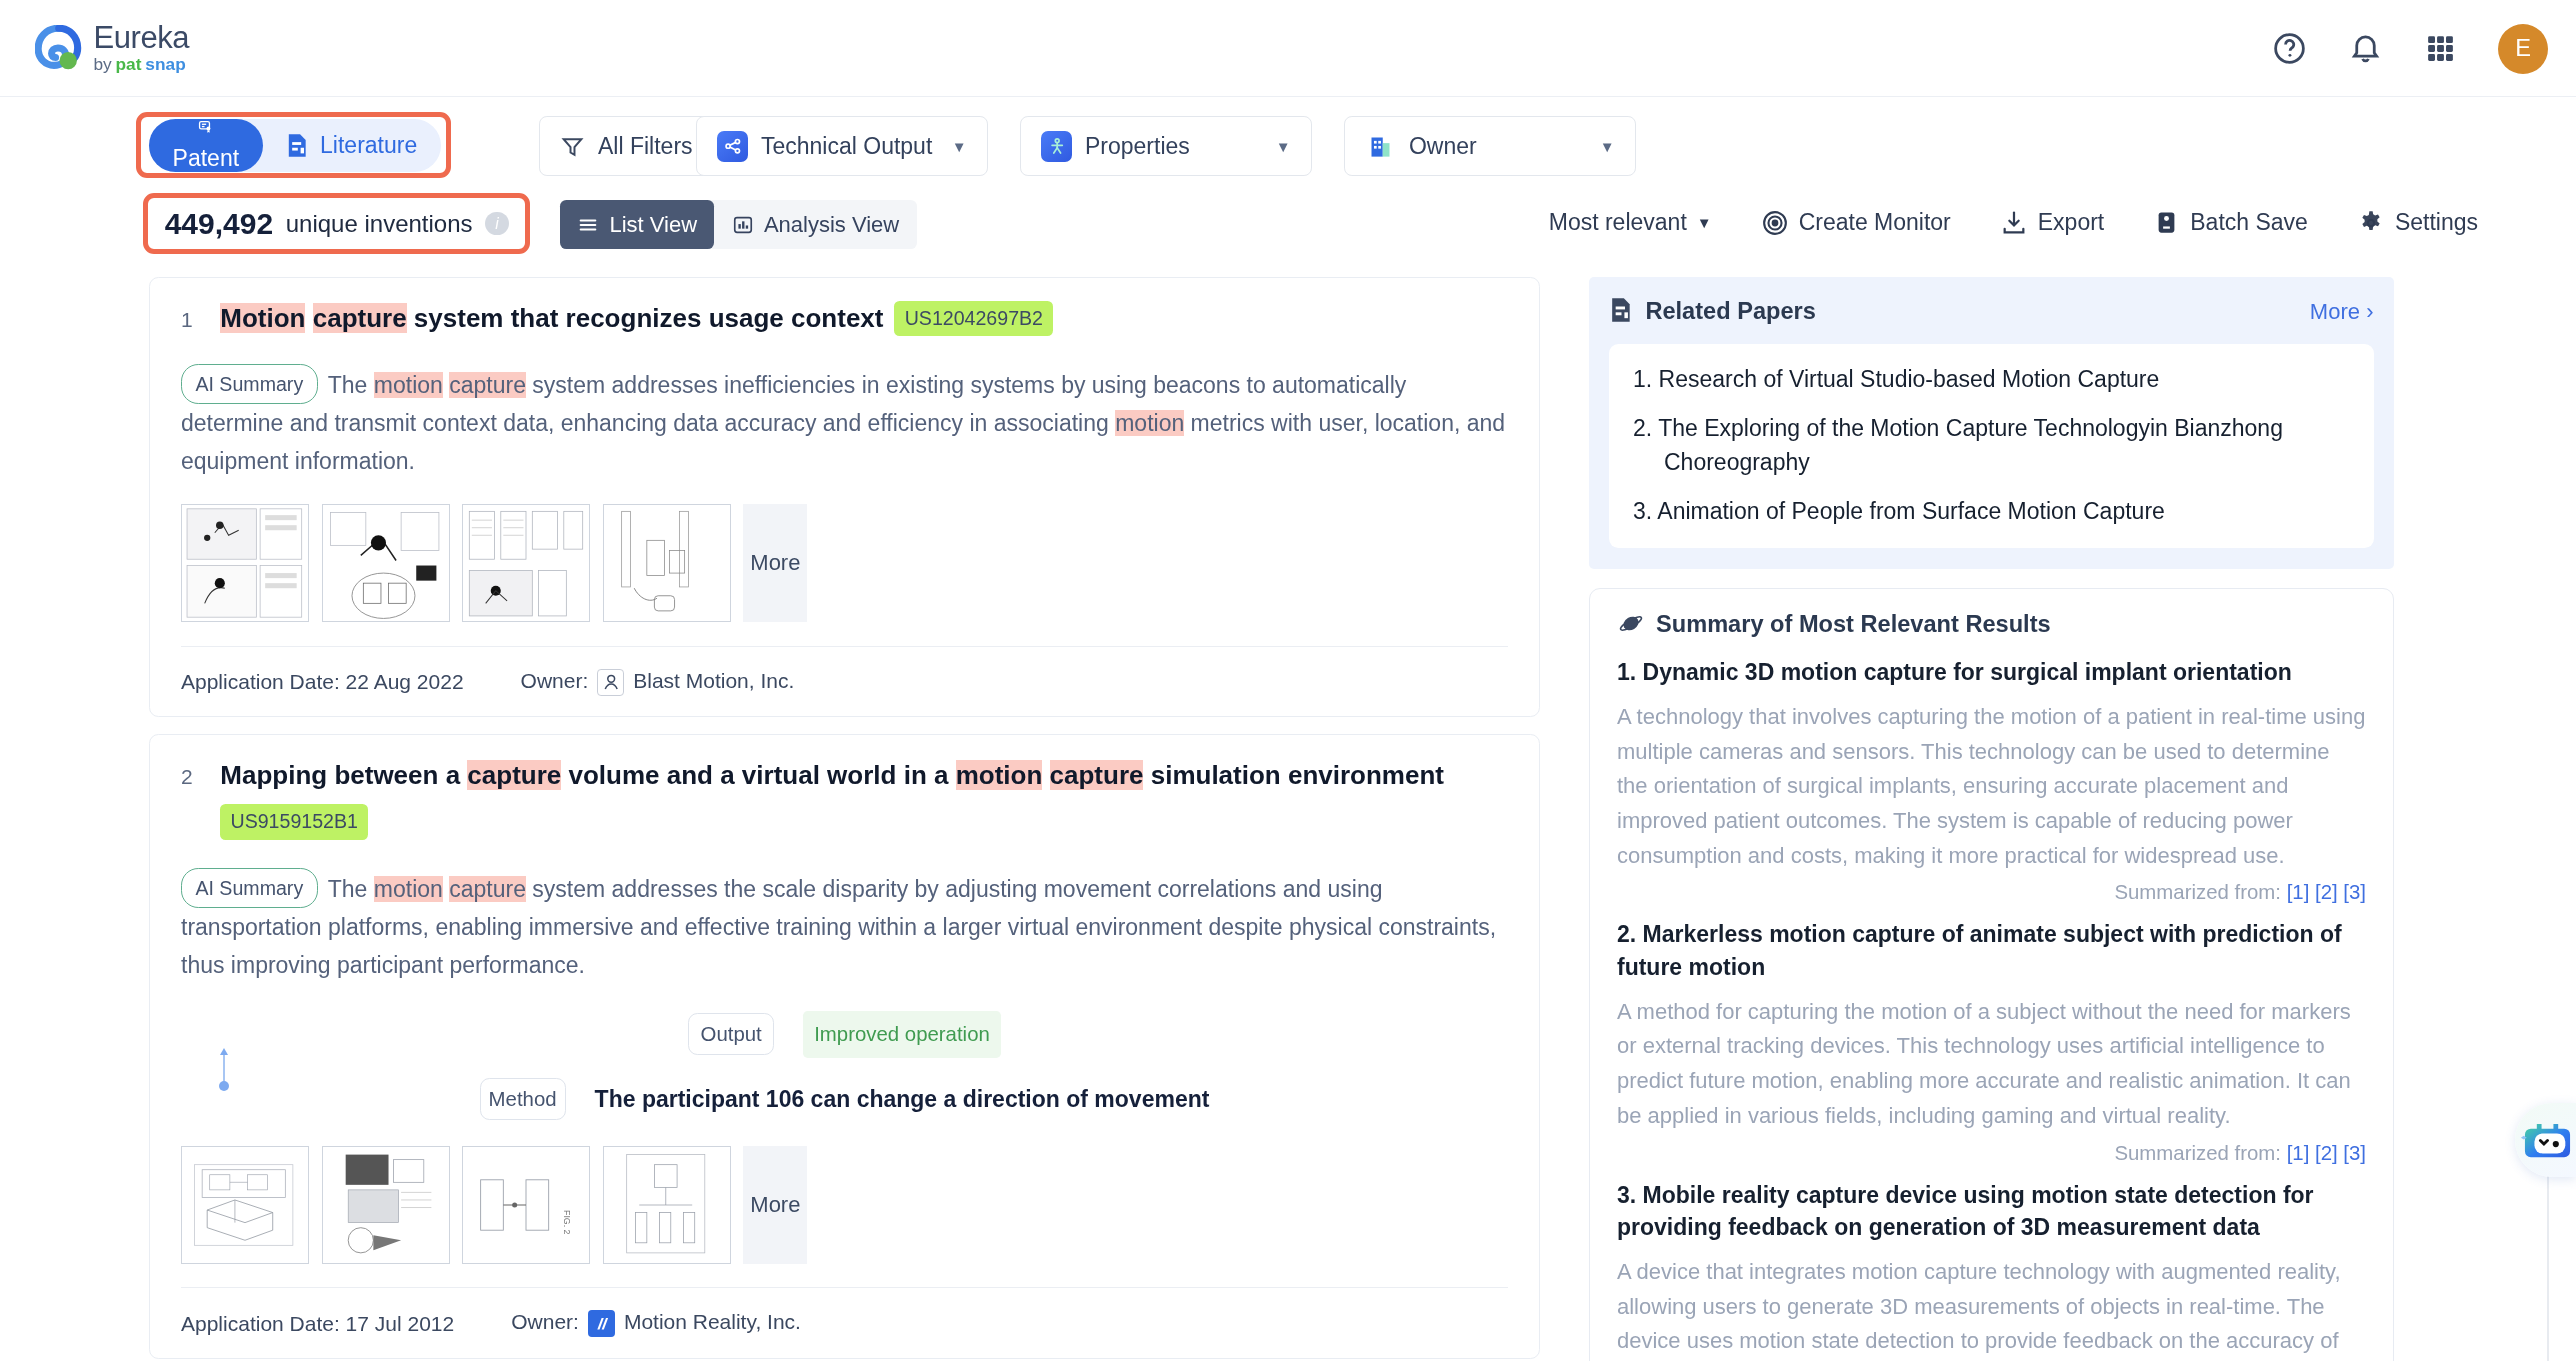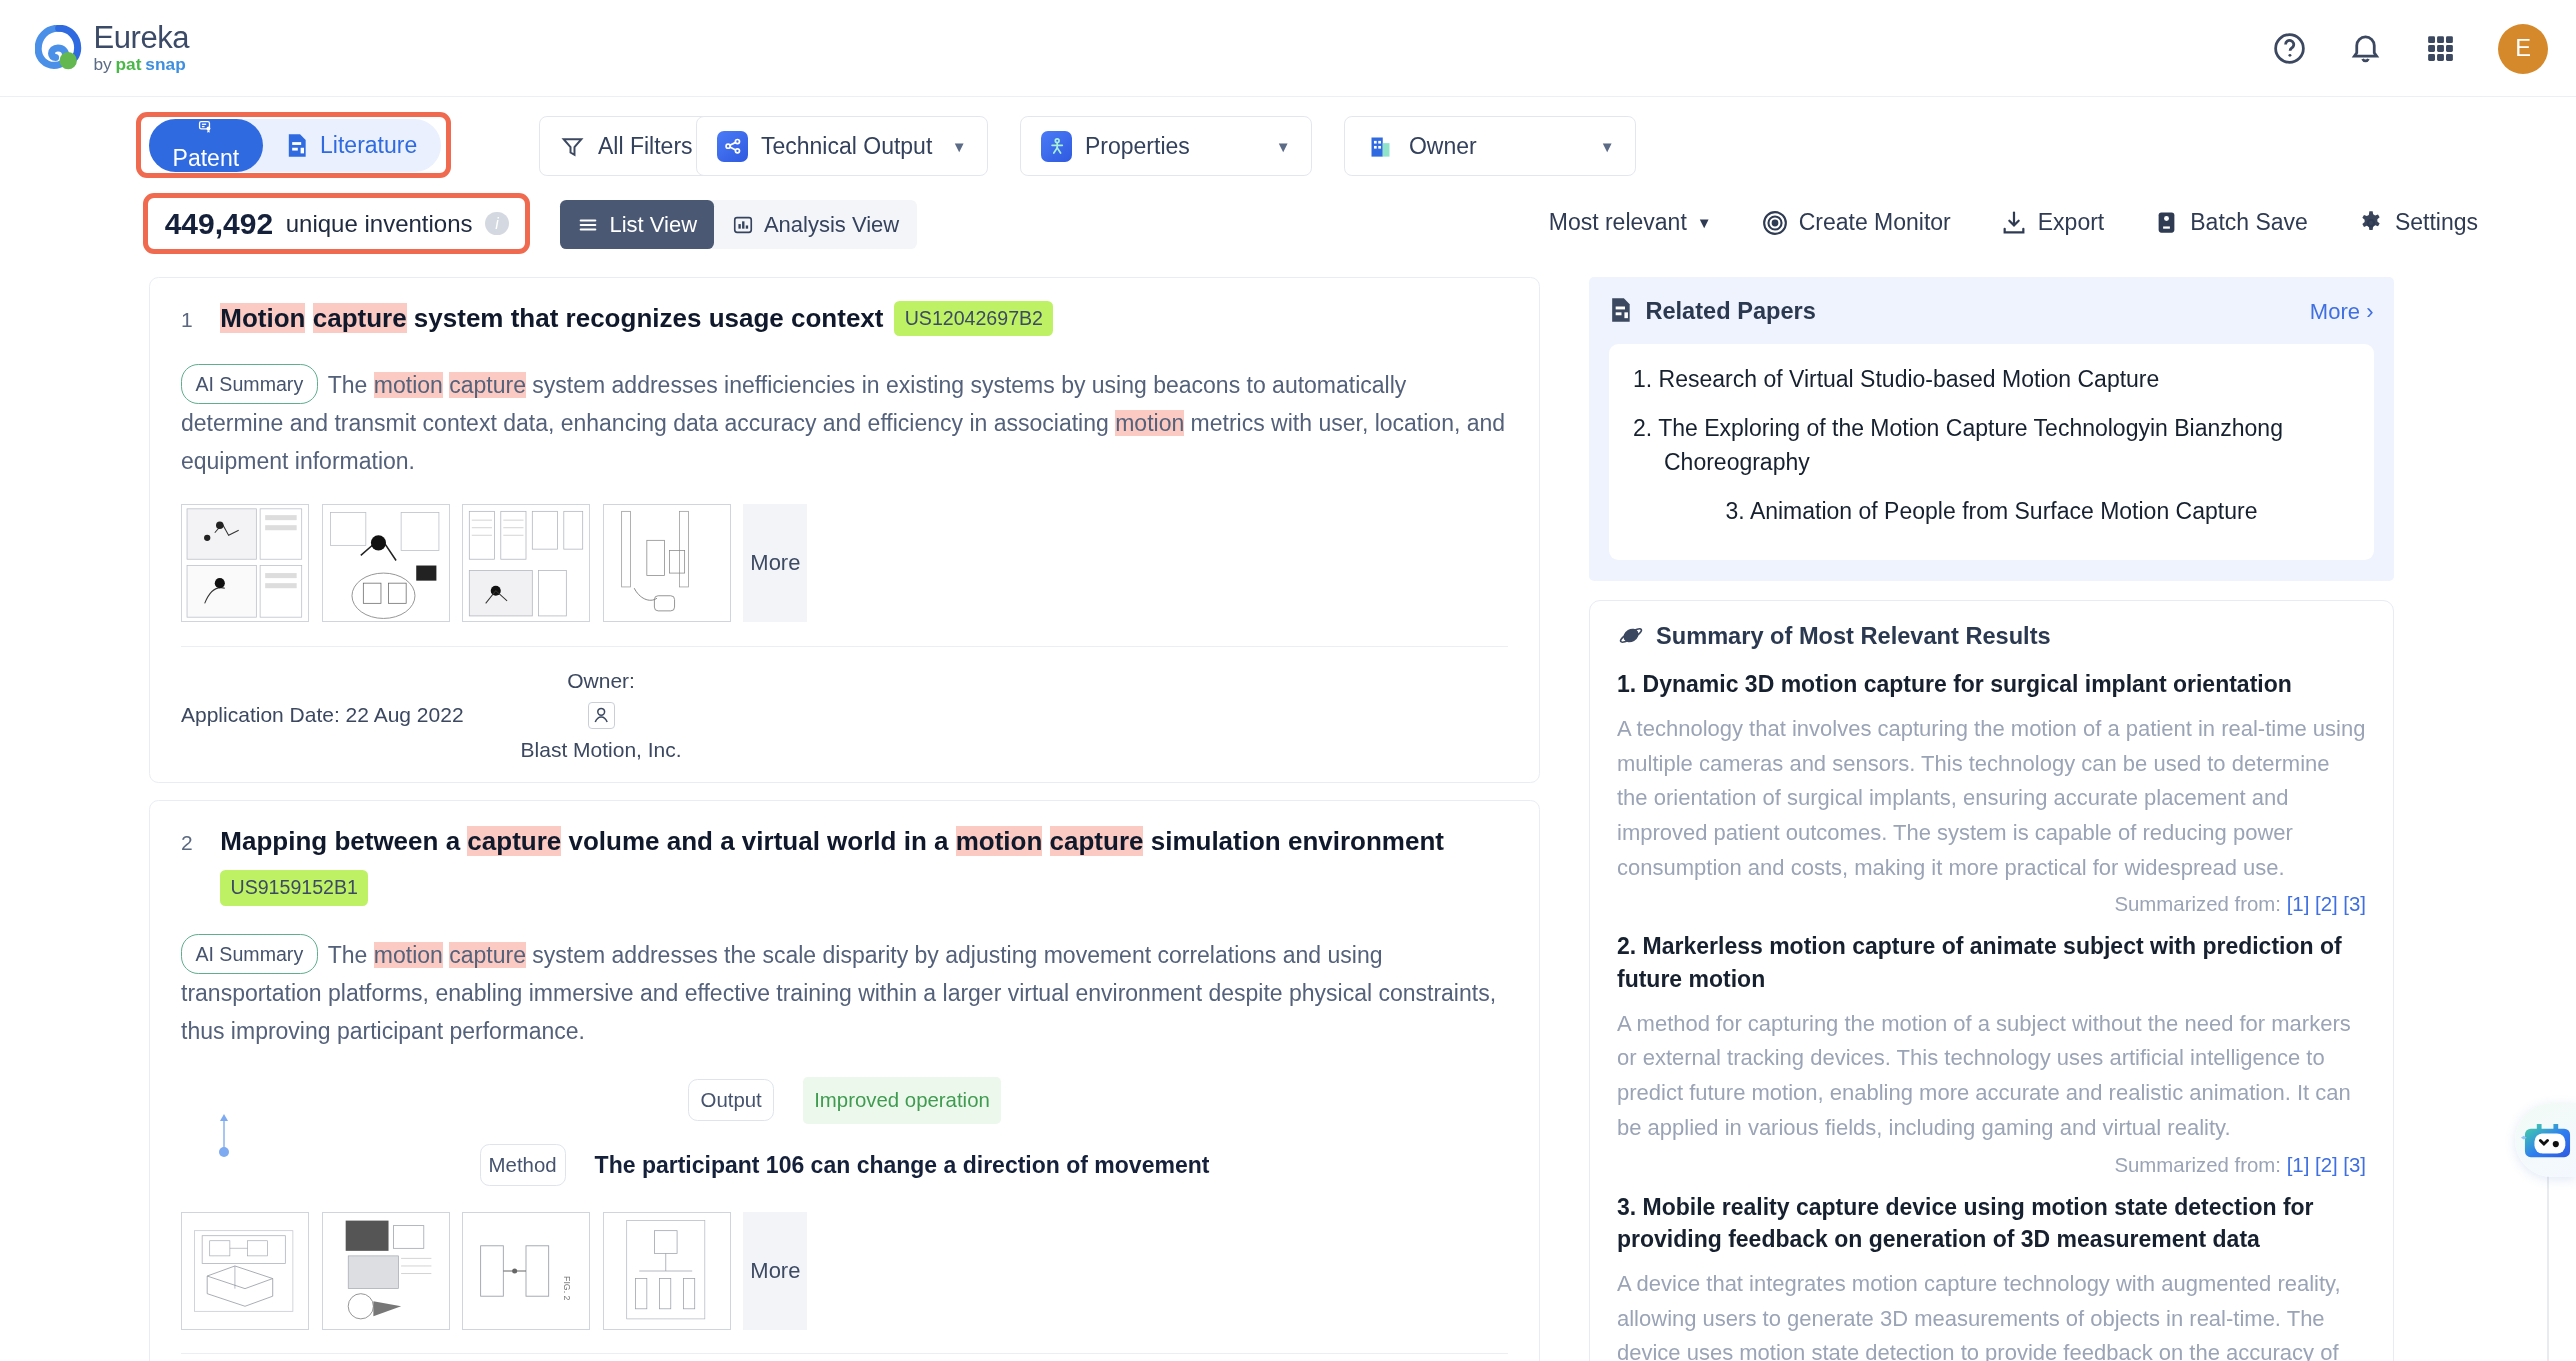--- a/index.html
+++ b/index.html
@@ -142,21 +142,21 @@
   .thumb-more {
     width: 64px; height: 118px; background: #f2f4f8; display: flex;
     align-items: center; justify-content: center; font-size: 22px;
     color: #3c4a63; cursor: pointer;
   }
 
   .res-foot {
     margin-top: 23.6px; border-top: 0.8px solid #ebeef3; padding: 22px 0 20.4px 0;
     display: flex; align-items: center; gap: 57px; font-size: 21px; color: #3b4860;
   }
-  .res-foot .owner { display: flex; align-items: center; gap: 9px; flex-direction: column; }
+  .res-foot .owner { display: flex; align-items: flex-start; gap: 9px; }
   .owner-logo {
     width: 27px; height: 27px; border-radius: 3.9px; display: flex;
     align-items: center; justify-content: center; font-size: 10.2px; flex: none;
   }
 
   .io-block { margin-top: 27px; position: relative; }
   .io-row { display: flex; align-items: center; gap: 29px; height: 46px; justify-content: center; }
   .io-chip {
     width: 86px; height: 42px; border: 0.8px solid #dfe4ec; border-radius: 9.4px;
     display: flex; align-items: center; justify-content: center;
@@ -194,21 +194,21 @@
   }
   .more-link {
     margin-left: auto; font-size: 22px; color: #3f6fe0; cursor: pointer;
     display: flex; align-items: center; gap: 6.3px;
   }
   .papers-inner { background: #fff; border-radius: 9.4px; padding: 19px 23.6px 20.4px 23.6px; }
   .paper-item {
     font-size: 23px; color: #16202f; line-height: 1.45; margin-bottom: 15.7px;
     padding-left: 31px; text-indent: -31px; cursor: pointer;
   }
-  .paper-item:last-child { margin-bottom: 12px; text-align: center; }
+  .paper-item:last-child { margin-bottom: 0; }
 
   .sum-card {
     margin-top: 19px; background: #fff; border: 0.8px solid #e7ebf2;
     border-radius: 11px; padding: 22px 27px 23.6px 27px;
   }
   .sum-head { display: flex; align-items: center; margin-bottom: 17.3px; }
   .sum-title { font-size: 23.6px; font-weight: 700; color: #2b3950; margin-left: 11px; }
   .sum-item-title {
     font-size: 23px; font-weight: 600; color: #16202f; line-height: 1.42;
     margin-bottom: 11px;

